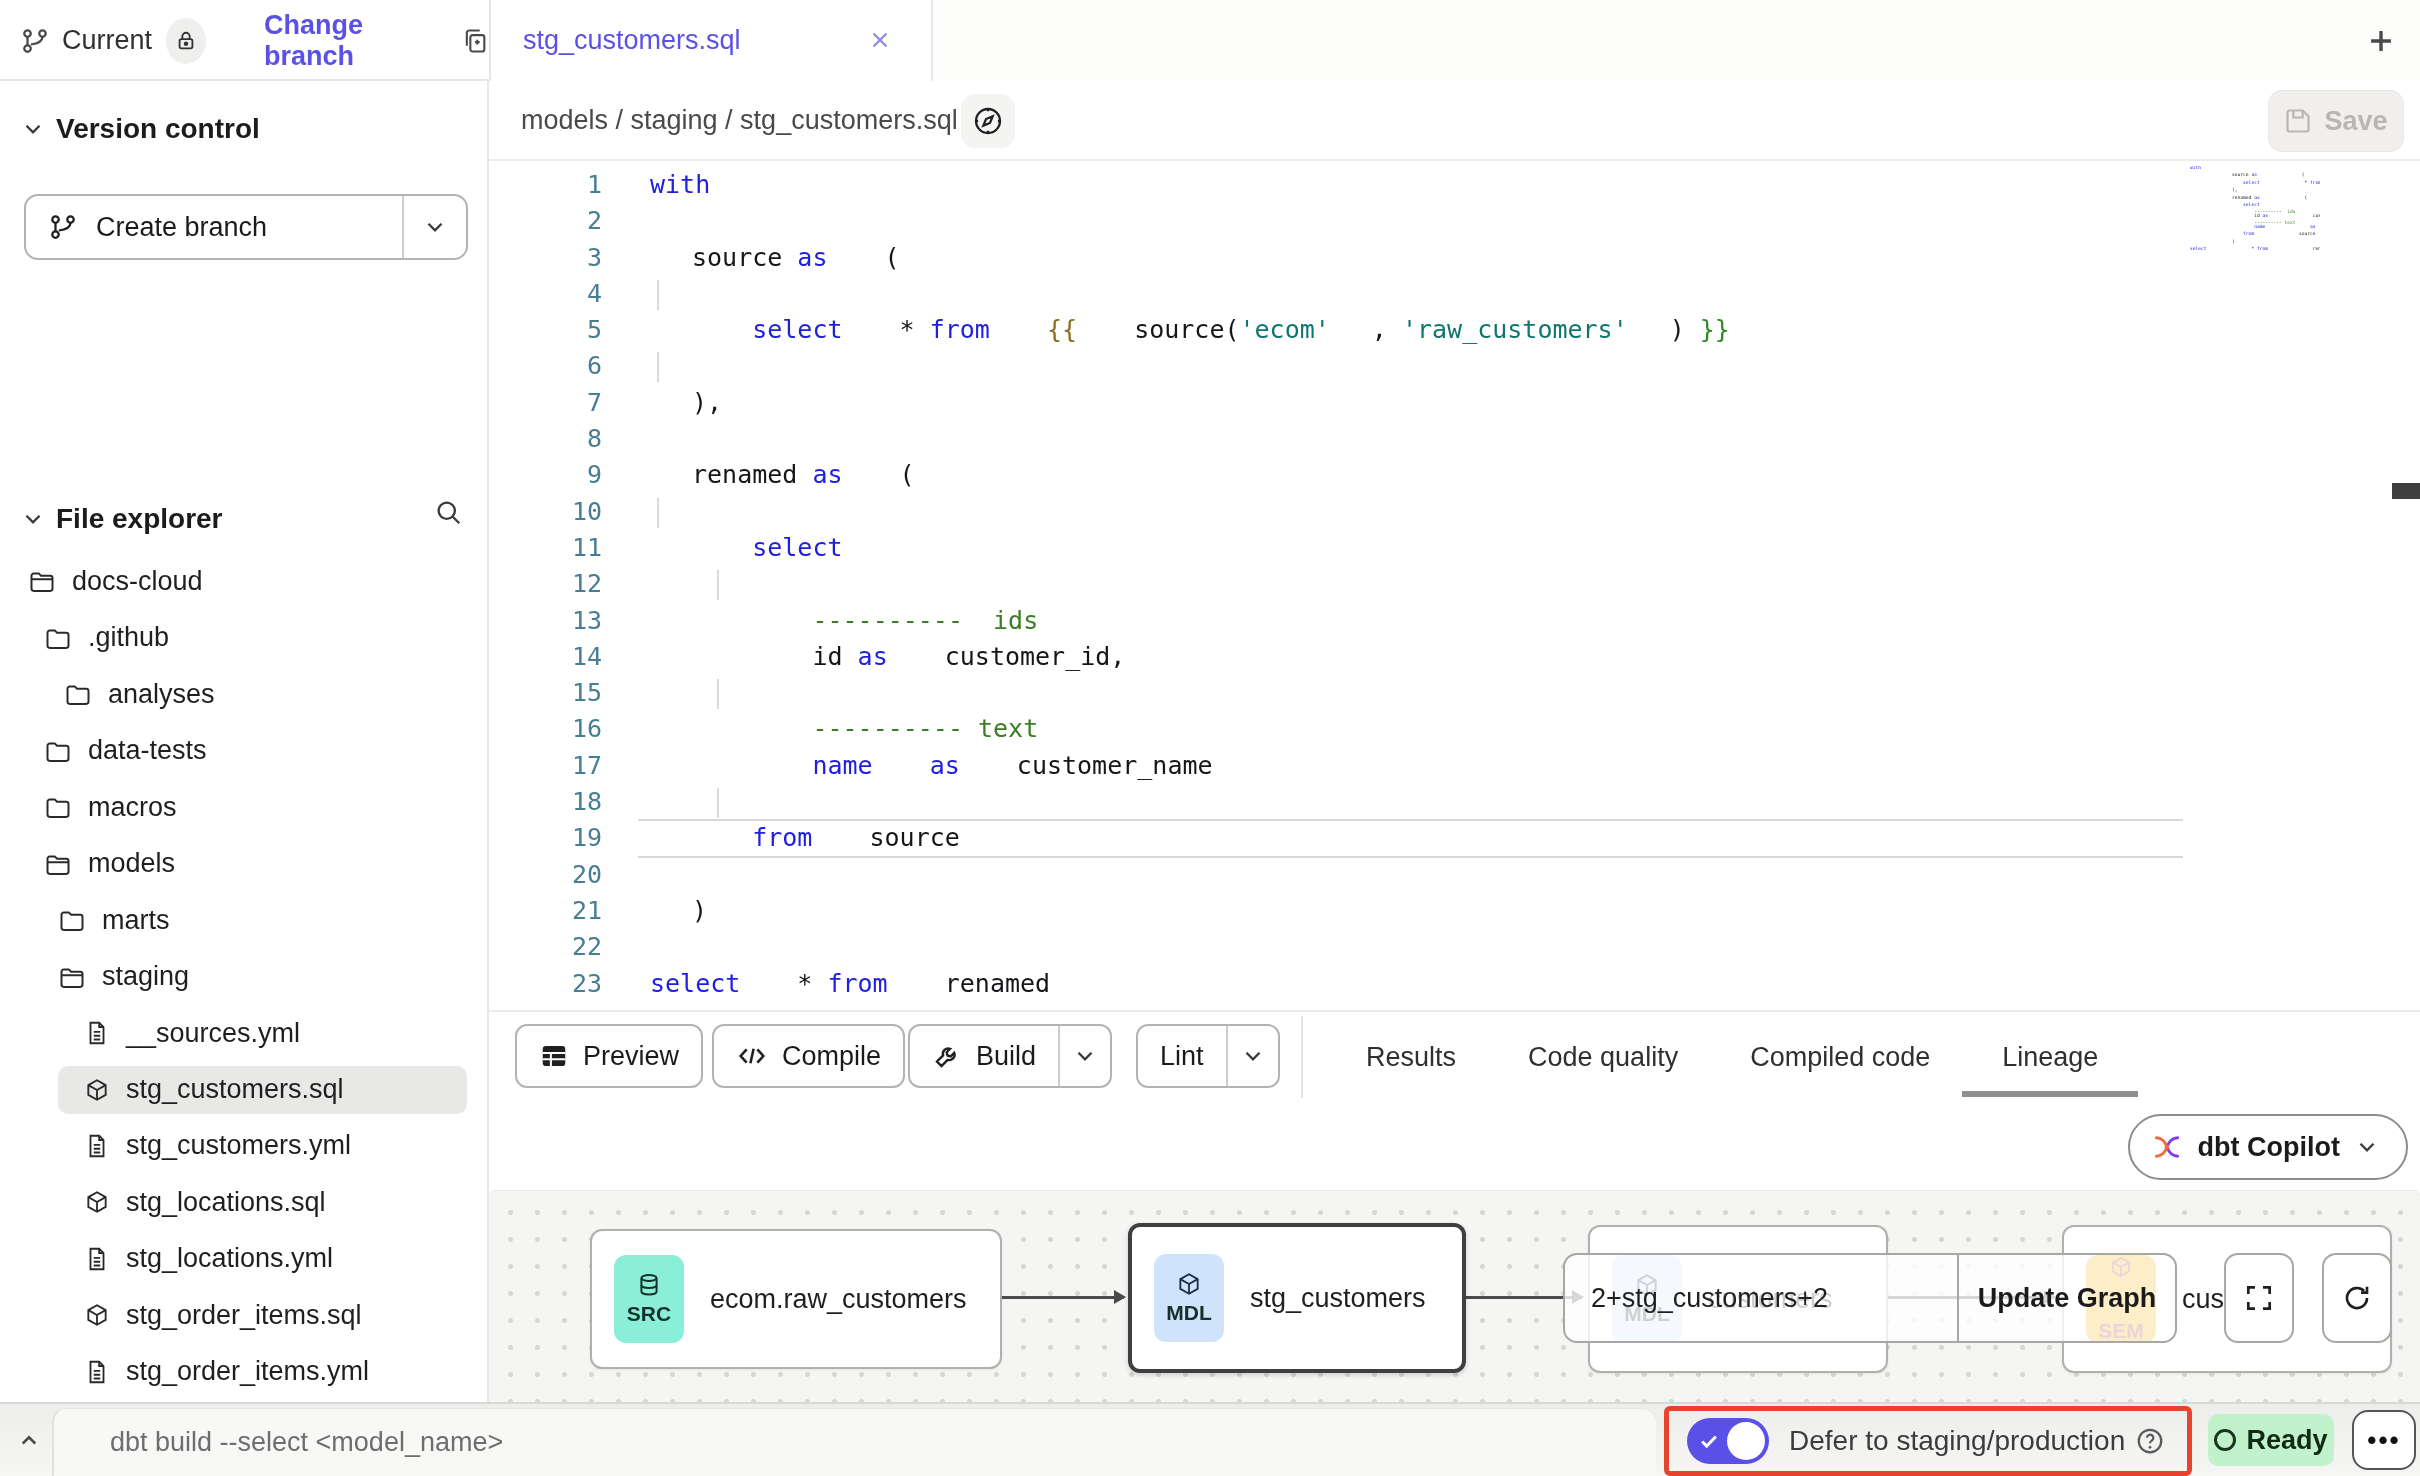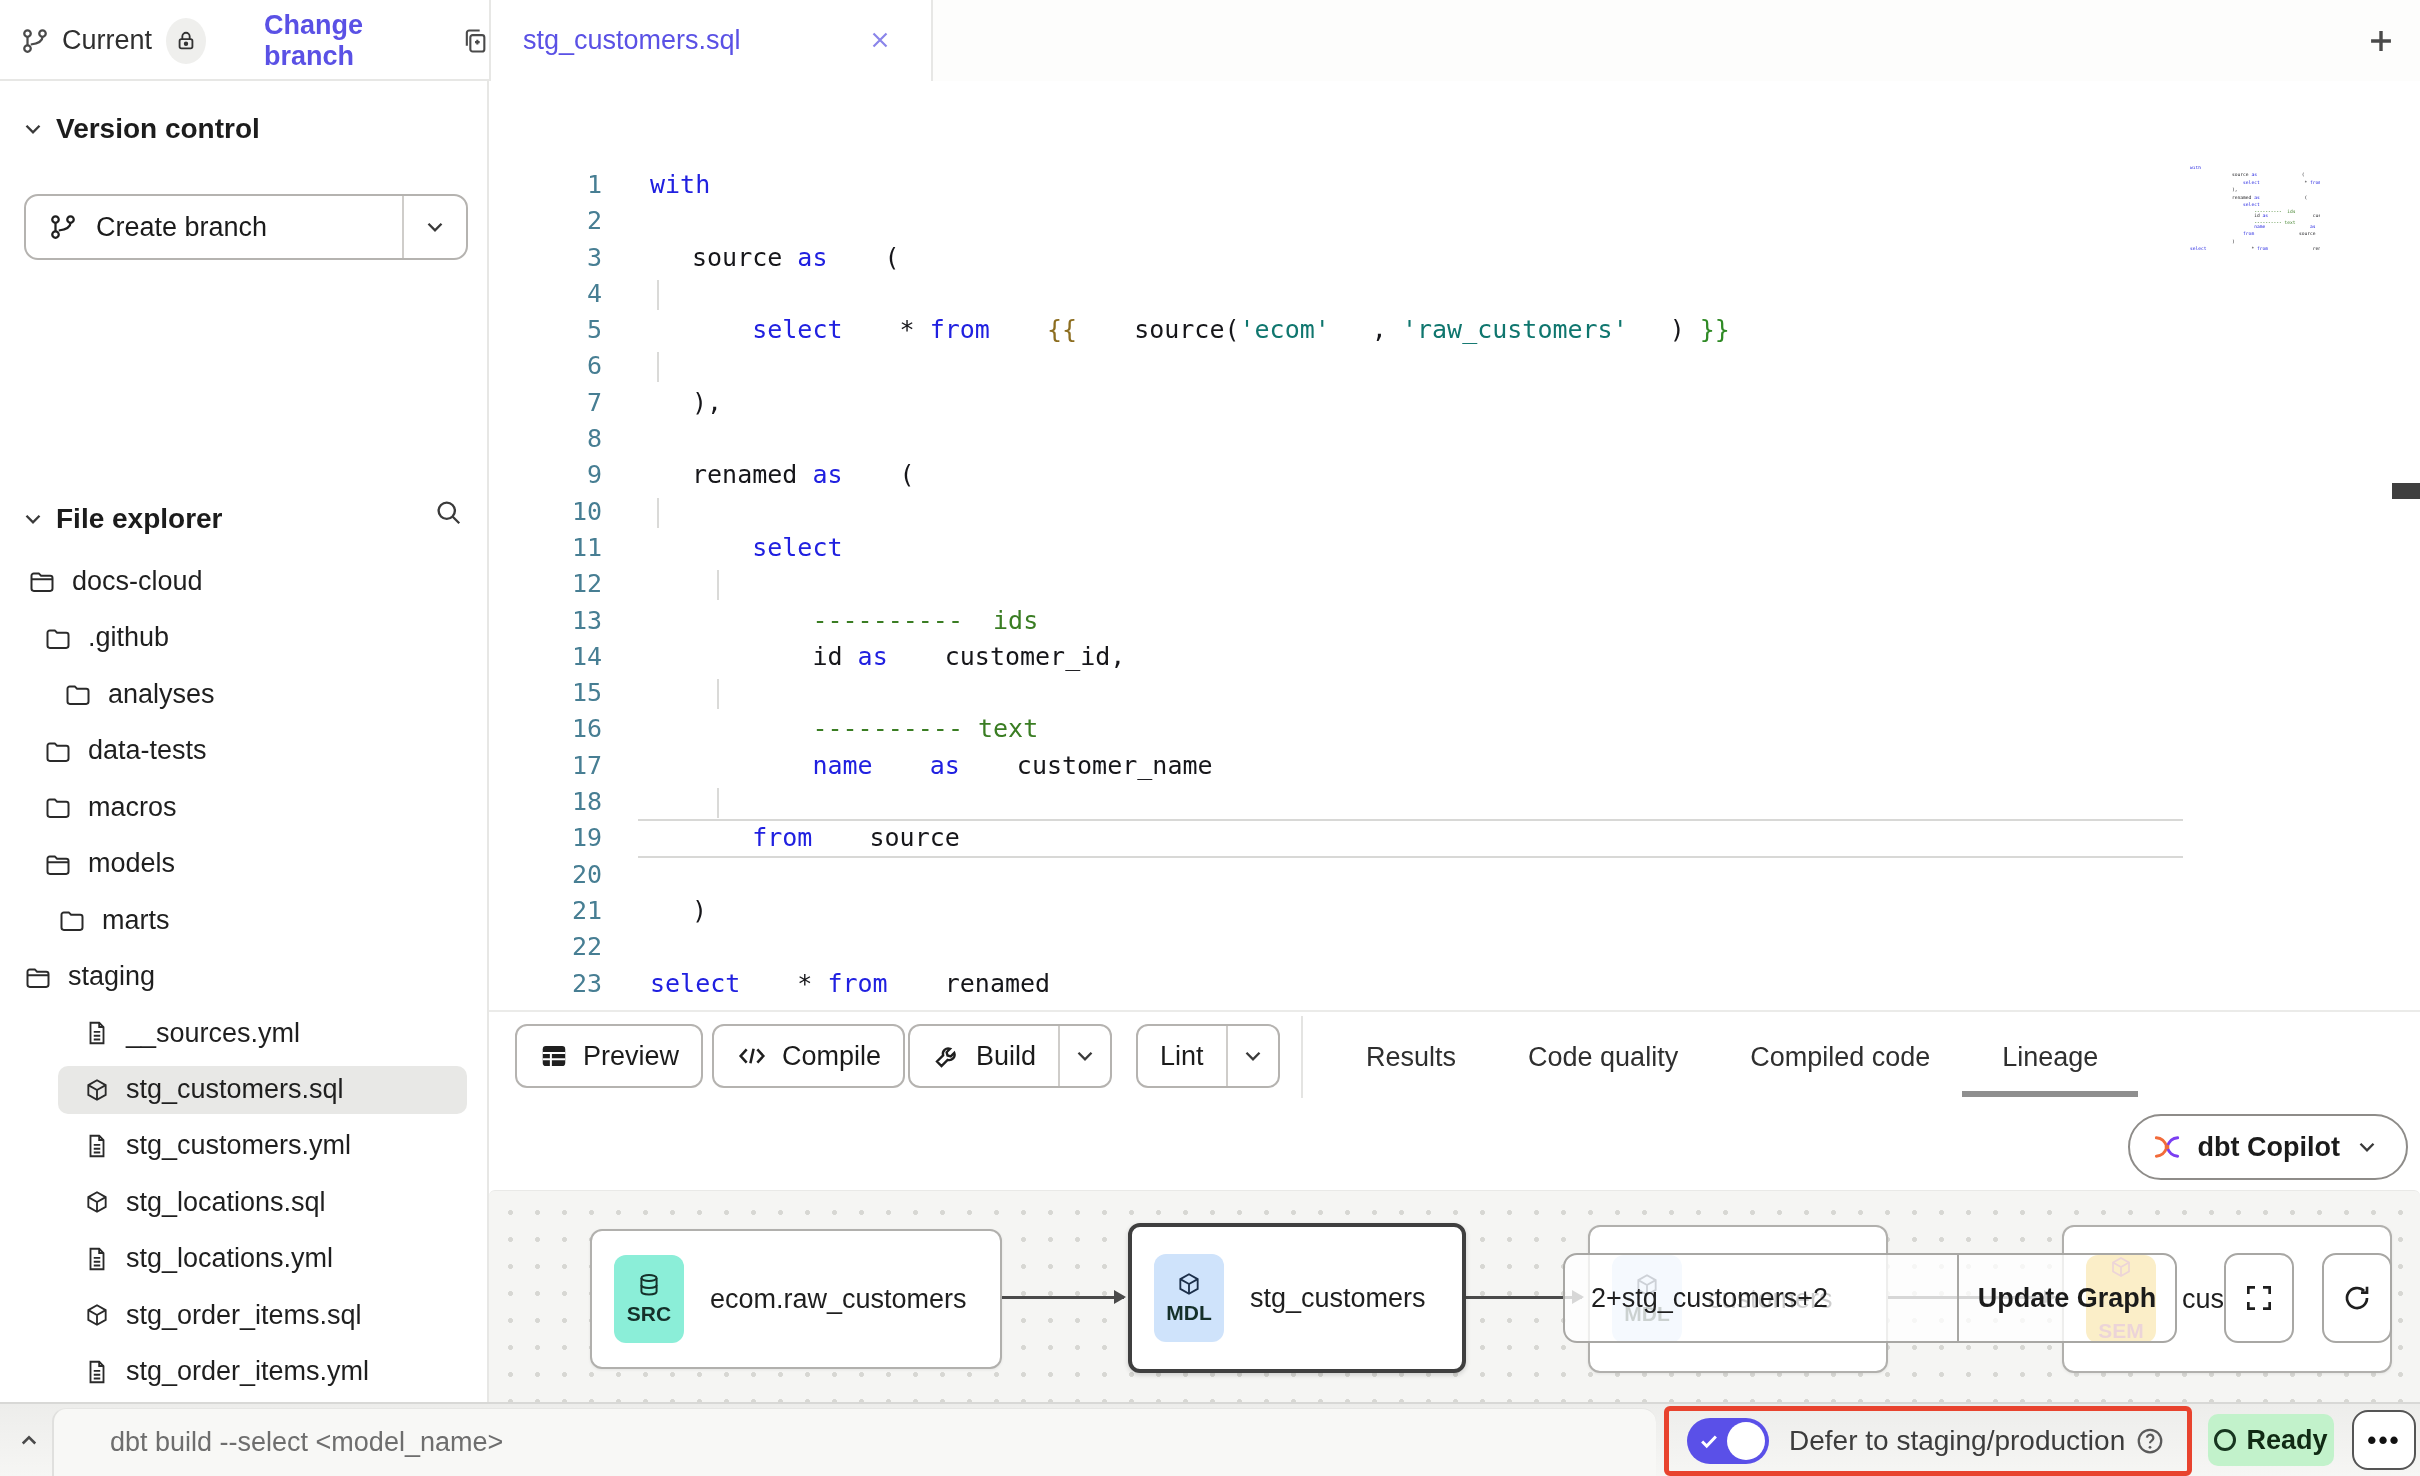--- a/index.html
+++ b/index.html
@@ -278,21 +278,21 @@
             <path d="M3 10.5h18"></path>
           </svg>
           <span class="tree-label">models</span>
         </div>
         <div class="tree-row" style="padding-left: 58px;">
           <svg width="28" height="28" viewBox="0 0 24 24" fill="none" stroke="#2a2a2a" stroke-width="1.7">
             <path d="M3 7.5c0-1.1.9-2 2-2h4.2l2 2H19c1.1 0 2 .9 2 2v9c0 1.1-.9 2-2 2H5c-1.1 0-2-.9-2-2z"></path>
           </svg>
           <span class="tree-label">marts</span>
         </div>
-        <div class="tree-row" style="padding-left: 24px;">
+        <div class="tree-row" style="padding-left: 58px;">
           <svg width="28" height="28" viewBox="0 0 24 24" fill="none" stroke="#2a2a2a" stroke-width="1.7">
             <path d="M3 7.5c0-1.1.9-2 2-2h4.2l2 2H19c1.1 0 2 .9 2 2v9c0 1.1-.9 2-2 2H5c-1.1 0-2-.9-2-2z"></path>
             <path d="M3 10.5h18"></path>
           </svg>
           <span class="tree-label">staging</span>
         </div>
         <div class="tree-row" style="padding-left: 84px;">
           <svg width="26" height="26" viewBox="0 0 24 24" fill="none" stroke="#2a2a2a" stroke-width="1.7">
             <path d="M6 2.5h8l4 4v15H6z"></path>
             <path d="M14 2.5v4h4M9 11h6M9 14.5h6M9 18h6"></path>
@@ -337,20 +337,37 @@
         <div class="tree-row" style="padding-left: 84px;">
           <svg width="26" height="26" viewBox="0 0 24 24" fill="none" stroke="#2a2a2a" stroke-width="1.7">
             <path d="M6 2.5h8l4 4v15H6z"></path>
             <path d="M14 2.5v4h4M9 11h6M9 14.5h6M9 18h6"></path>
           </svg>
           <span class="tree-label">stg_order_items.yml</span>
         </div>
       </div>
   </div>
 
+  <div class="crumbrow">
+    <span class="crumb">models / staging / stg_customers.sql</span>
+    <span class="compass-chip">
+      <svg width="32" height="32" viewBox="0 0 24 24" fill="none" stroke="currentColor" stroke-width="1.7">
+          <circle cx="12" cy="12" r="9"></circle>
+          <path d="M15.5 8.5l-2 5-5 2 2-5z"></path>
+          <path d="M12 3v1.6M12 19.4V21M3 12h1.6M19.4 12H21"></path>
+        </svg>
+    </span>
+    <div class="savebtn">
+      <svg width="28" height="28" viewBox="0 0 24 24" fill="none" stroke="currentColor" stroke-width="1.9">
+          <path d="M5 3h11l5 5v11a2 2 0 0 1-2 2H5a2 2 0 0 1-2-2V5a2 2 0 0 1 2-2z"></path>
+          <path d="M8 3v6h8V3"></path>
+        </svg>
+      <span>Save</span>
+    </div>
+  </div>
 
   <div class="editor">
     <div class="codewrap" id="codewrap">
         <div class="cl"><span class="lnum">1</span><span class="ccode"><span class="tk-k">with</span></span></div>
         <div class="cl"><span class="lnum">2</span><span class="ccode"></span></div>
         <div class="cl"><span class="lnum">3</span><span class="ccode"><span class="tk-p">source </span><span class="tk-k">as</span><span class="tk-p"> (</span></span></div>
         <div class="cl"><span class="lnum">4</span><span class="ccode"><span class="tk-g" style="margin-left: 0.45ch;"></span></span></div>
         <div class="cl"><span class="lnum">5</span><span class="ccode"><span class="tk-p">    </span><span class="tk-k">select</span><span class="tk-p"> * </span><span class="tk-k">from</span><span class="tk-p"> </span><span class="tk-j1">{{</span><span class="tk-p"> source(</span><span class="tk-s">'ecom'</span><span class="tk-p">, </span><span class="tk-s">'raw_customers'</span><span class="tk-p">) </span><span class="tk-j2">}}</span></span></div>
         <div class="cl"><span class="lnum">6</span><span class="ccode"><span class="tk-g" style="margin-left: 0.45ch;"></span></span></div>
         <div class="cl"><span class="lnum">7</span><span class="ccode"><span class="tk-p">),</span></span></div>

